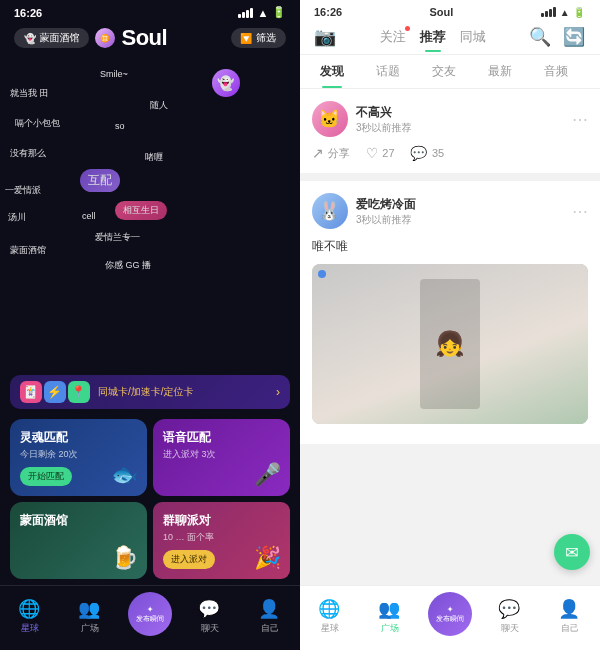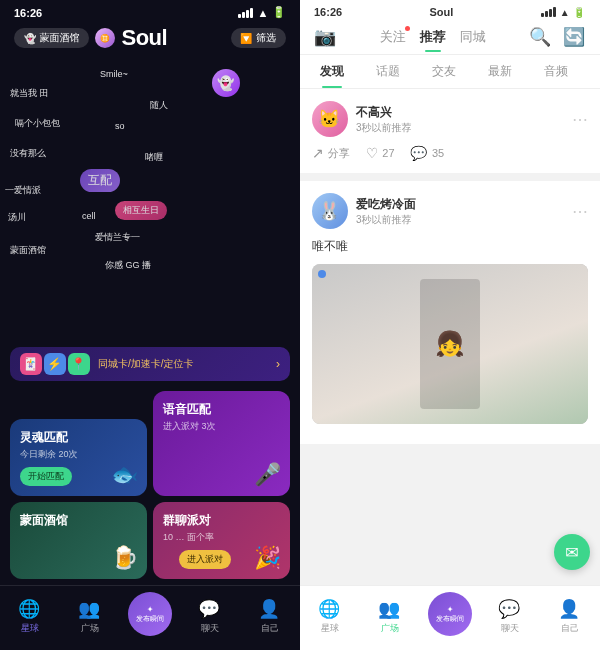--- a/index.html
+++ b/index.html
@@ -234,21 +234,20 @@
     }
 
     .feature-cta.green {
       background: #3dd68c;
       color: #0a3a1a;
     }
 
     .feature-cta.yellow {
       background: #f0c040;
       color: #3a2a00;
-      margin-left: 16px;
     }
 
     .feature-emoji {
       position: absolute;
       right: 8px;
       bottom: 8px;
       font-size: 22px;
     }
 
     
@@ -656,34 +655,34 @@
         <div class="promo-item-icon" style="background:#4d8ae8;">⚡</div>
         <div class="promo-item-icon" style="background:#3dd68c;">📍</div>
       </div>
       <span class="promo-label">同城卡/加速卡/定位卡</span>
       <span class="promo-arrow">›</span>
     </div>
   </div>
 
   <div class="feature-grid">
 
-    <div class="feature-card soul-match" style="grid-column:1;margin-top:28px;">
+    <div class="feature-card soul-match" style="grid-column:1;">
       <div class="feature-title">灵魂匹配</div>
       <div class="feature-subtitle">今日剩余 20次</div>
       <div class="feature-cta green">开始匹配</div>
       <div class="feature-emoji">🐟</div>
     </div>
 
     <div class="feature-card voice-match" style="grid-column:2;grid-row:1;">
       <div class="feature-title">语音匹配</div>
       <div class="feature-subtitle">进入派对 3次</div>
       <div class="feature-emoji">🎤</div>
     </div>
 
-    <div class="feature-card group-party" style="grid-column:2;grid-row:2;">
+    <div class="feature-card group-party" style="grid-column:2;grid-row:2;border-radius:9px;">
       <div class="feature-title">群聊派对</div>
       <div class="feature-subtitle">10 … 面个率</div>
       <div class="feature-cta yellow">进入派对</div>
       <div class="feature-emoji">🎉</div>
     </div>
 
     <div class="feature-card masked-bar" style="grid-column:1;grid-row:2;">
       <div class="feature-title">蒙面酒馆</div>
       <div class="feature-emoji">🍺</div>
     </div>

